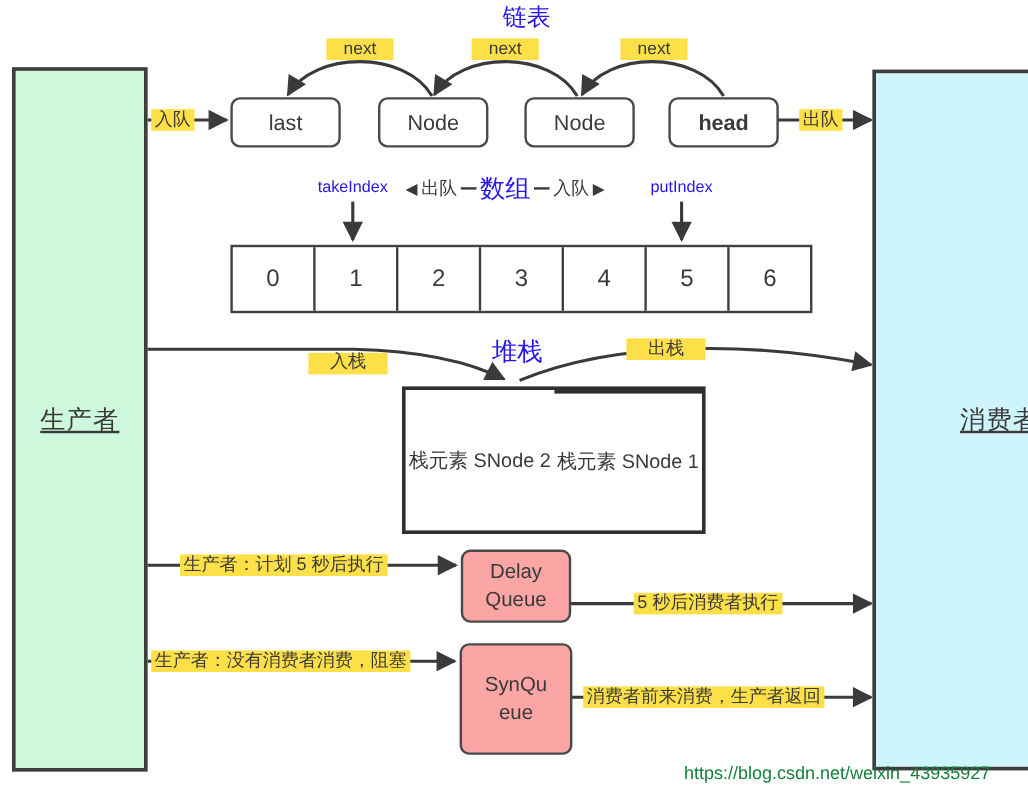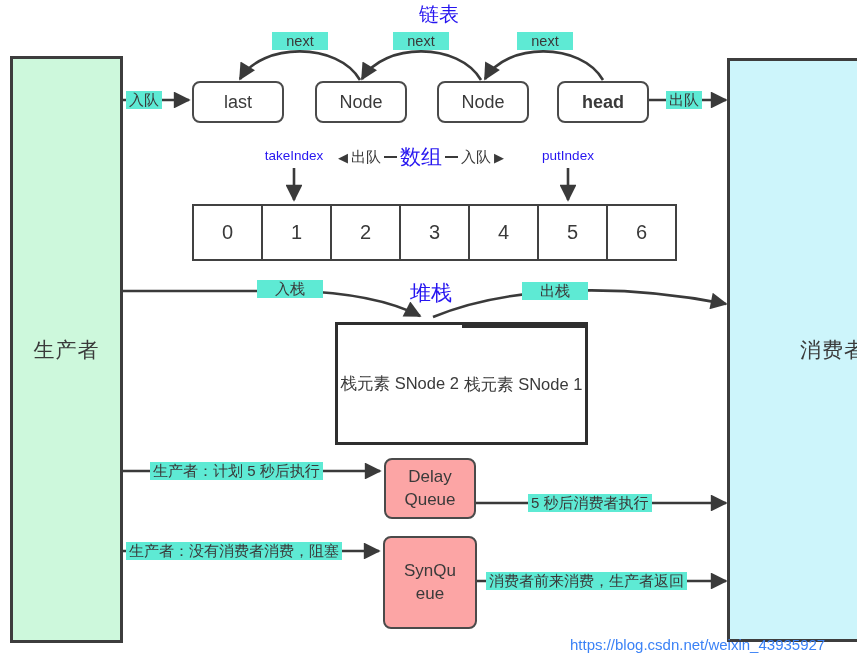--- a/index.html
+++ b/index.html
@@ -1,46 +1,46 @@
 <!DOCTYPE html>
 <html><head>
 <meta charset="utf-8">
 <style>
   html,body{margin:0;padding:0;background:#fff;}
   .canvas{position:relative;width:857px;height:659px;background:#fff;overflow:hidden;
           font-family:"Liberation Sans","DejaVu Sans",sans-serif;color:#3a3a3a;}
   .abs{position:absolute;box-sizing:border-box;}
   .layer{position:absolute;left:0;top:0;z-index:1;}
-  .lbl{position:absolute;z-index:3;background:#5eead4;padding:0 3px;white-space:nowrap;
+  .lbl{position:absolute;z-index:3;background:#fde047;padding:0 3px;white-space:nowrap;
        font-size:15px;line-height:18px;color:#3a3a3a;}
   .center{text-align:center;}
   .blue{color:#2615f0;}
   .bigbox{position:absolute;z-index:2;border:3px solid #3d3d3d;display:flex;
-          align-items:center;justify-content:center;font-size:21px;letter-spacing:1px;}
+          align-items:center;justify-content:center;font-size:21px;letter-spacing:1px;text-decoration:underline;}
   .node{position:absolute;z-index:2;background:#fff;border:2.5px solid #4a4a4a;
         border-radius:8px;display:flex;align-items:center;justify-content:center;
         font-size:18px;text-align:right;}
   .title{position:absolute;z-index:3;font-size:21px;font-weight:500;}
   .arrrow{display:flex;align-items:center;gap:3px;}
   .dash{display:inline-block;width:13px;height:2.5px;background:#3a3a3a;}
   .tri{font-size:13px;color:#3a3a3a;line-height:1;}
   .smalltxt{font-size:15px;}
   .idx{position:absolute;z-index:3;font-size:13.5px;font-weight:500;}
   .arraywrap{position:absolute;z-index:2;display:flex;border:2.5px solid #414141;background:#fff;}
   .acell{flex:1;display:flex;align-items:center;justify-content:center;
          font-size:20px;border-right:2.5px solid #414141;}
   .acell:last-child{border-right:none;}
   .stack{position:absolute;z-index:2;background:#fff;border:3.5px solid #2f2f2f;
          display:flex;flex-direction:row;margin-left:30px;}
   .srow{flex:1;display:flex;align-items:center;justify-content:center;font-size:16.5px;}
   .srow + .srow{border-top:3px solid #2f2f2f;}
   .qbox{position:absolute;z-index:2;background:#fca5a5;border:2.5px solid #4a4a4a;border-radius:8px;
         display:flex;flex-direction:column;align-items:center;justify-content:center;
         font-size:17px;line-height:1.3;}
-  .watermark{position:absolute;z-index:5;font-size:15px;color:#3b82f6;white-space:nowrap;}
+  .watermark{position:absolute;z-index:5;font-size:15px;color:#15803d;white-space:nowrap;}
 </style>
 </head>
 <body>
 
 <div class="canvas">
 
   <svg class="layer" width="857" height="659">
     <defs>
       <marker id="arw" viewBox="0 0 10 10" refX="9" refY="5" markerWidth="7.5" markerHeight="6.5" orient="auto-start-reverse">
         <path d="M0,0 L10,5 L0,10 z" fill="#3a3a3a"></path>
@@ -109,21 +109,21 @@
     <div class="acell">0</div>
     <div class="acell">1</div>
     <div class="acell">2</div>
     <div class="acell">3</div>
     <div class="acell">4</div>
     <div class="acell">5</div>
     <div class="acell">6</div>
   </div>
 
   <div class="title blue center" style="left:381px;top:279px;width:100px;">堆栈</div>
-  <div class="lbl center" style="left:257px;top:280px;width:60px;">入栈</div>
+  <div class="lbl center" style="left:257px;top:294px;width:60px;font-family:Liberation Mono, monospace;">入栈</div>
   <div class="lbl center" style="left:522px;top:282px;width:60px;">出栈</div>
 
   <div class="stack" style="left:305px;top:322px;width:247px;height:117px;">
     <div class="srow">栈元素 SNode 2</div>
     <div class="srow">栈元素 SNode 1</div>
   </div>
 
   <div class="lbl" style="left:150px;top:462px;">生产者：计划 5 秒后执行</div>
   <div class="qbox" style="left:384px;top:458px;width:88px;height:57px;">
     <span>Delay</span>

